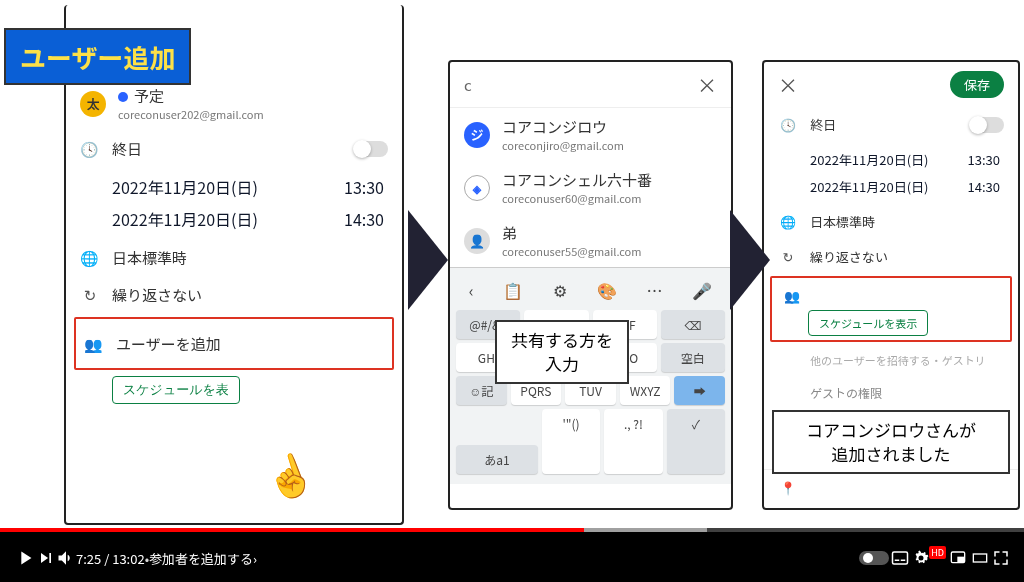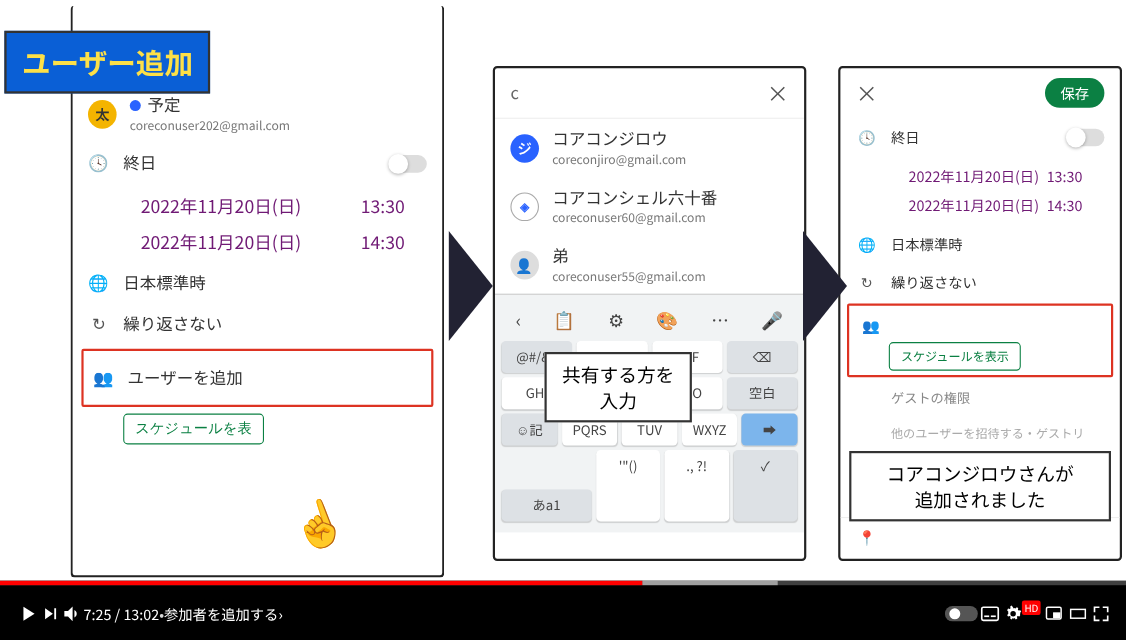--- a/index.html
+++ b/index.html
@@ -14,21 +14,21 @@
   .panel3 { left: 762px; top: 60px; width: 258px; height: 450px; }
 
   .arrow { position: absolute; width: 0; height: 0; border-top: 50px solid transparent; border-bottom: 50px solid transparent; border-left: 40px solid #223; z-index:2;}
   .arrow1 { left: 408px; top: 210px; }
   .arrow2 { left: 730px; top: 210px; }
 
   .row { display: flex; align-items: center; padding: 8px 14px; gap: 12px; font-size: 15px; color: #333; }
   .row .icon { width: 20px; flex-shrink:0; text-align:center; color:#555; }
   .row .content { flex: 1; }
   .sub { color: #777; font-size: 11px; }
-  .indent { padding-left: 46px; display:flex; justify-content:space-between; padding-right:18px; font-size:16px; color:#701a75; margin:8px 16px;}
+  .indent { padding-left: 46px; display:flex; justify-content:space-between; padding-right:18px; font-size:16px; color:#0f172a; margin:8px 0;}
 
   .avatar { width: 26px; height: 26px; border-radius: 50%; display:flex; align-items:center; justify-content:center; color:#fff; font-size:13px; font-weight:600; flex-shrink:0;}
   .av-yellow { background:#f4b400; color:#333; }
   .av-blue { background:#2962ff; }
   .av-shield { background:#fff; border:1px solid #aaa; color:#2962ff; font-size:11px;}
   .av-grey { background:#ddd; color:#666; }
 
   .dot-blue { width:10px;height:10px;border-radius:50%; background:#2962ff; display:inline-block; margin-right:6px; }
 
   .toggle { width:34px; height:16px; background:#ddd; border-radius:10px; position:relative;}
@@ -207,27 +207,27 @@
     <div class="row" style="font-size:13px;">
         <span class="icon">↻</span>
         <div class="content">繰り返さない</div>
       </div>
     <div class="hl-box" style="margin:2px 6px; padding:4px 2px;">
       <div class="row" style="font-size:13px; padding:4px 8px;">
         <span class="icon">👥</span>
       </div>
       <div style="padding-left:34px;"><span class="pill-btn" style="font-size:11px;">スケジュールを表示</span></div>
     </div>
+    <div class="row" style="font-size:11px;color:#aaa;">
+        <span class="icon"></span>
+        <div class="content">他のユーザーを招待する・ゲストリ</div>
+      </div>
     <div class="row" style="font-size:12px;color:#888;">
         <span class="icon"></span>
         <div class="content">ゲストの権限</div>
-      </div>
-    <div class="row" style="font-size:11px;color:#aaa;">
-        <span class="icon"></span>
-        <div class="content">他のユーザーを招待する・ゲストリ</div>
       </div>
     <div style="height:60px"></div>
     <div class="row" style="font-size:13px; border-top:1px solid #eee;">
         <span class="icon">📍</span>
       </div>
   </div>
   <div class="callout" style="left:772px; top:410px; width:238px; white-space:pre-line;">コアコンジロウさんが
 追加されました</div>
 
 </div>

